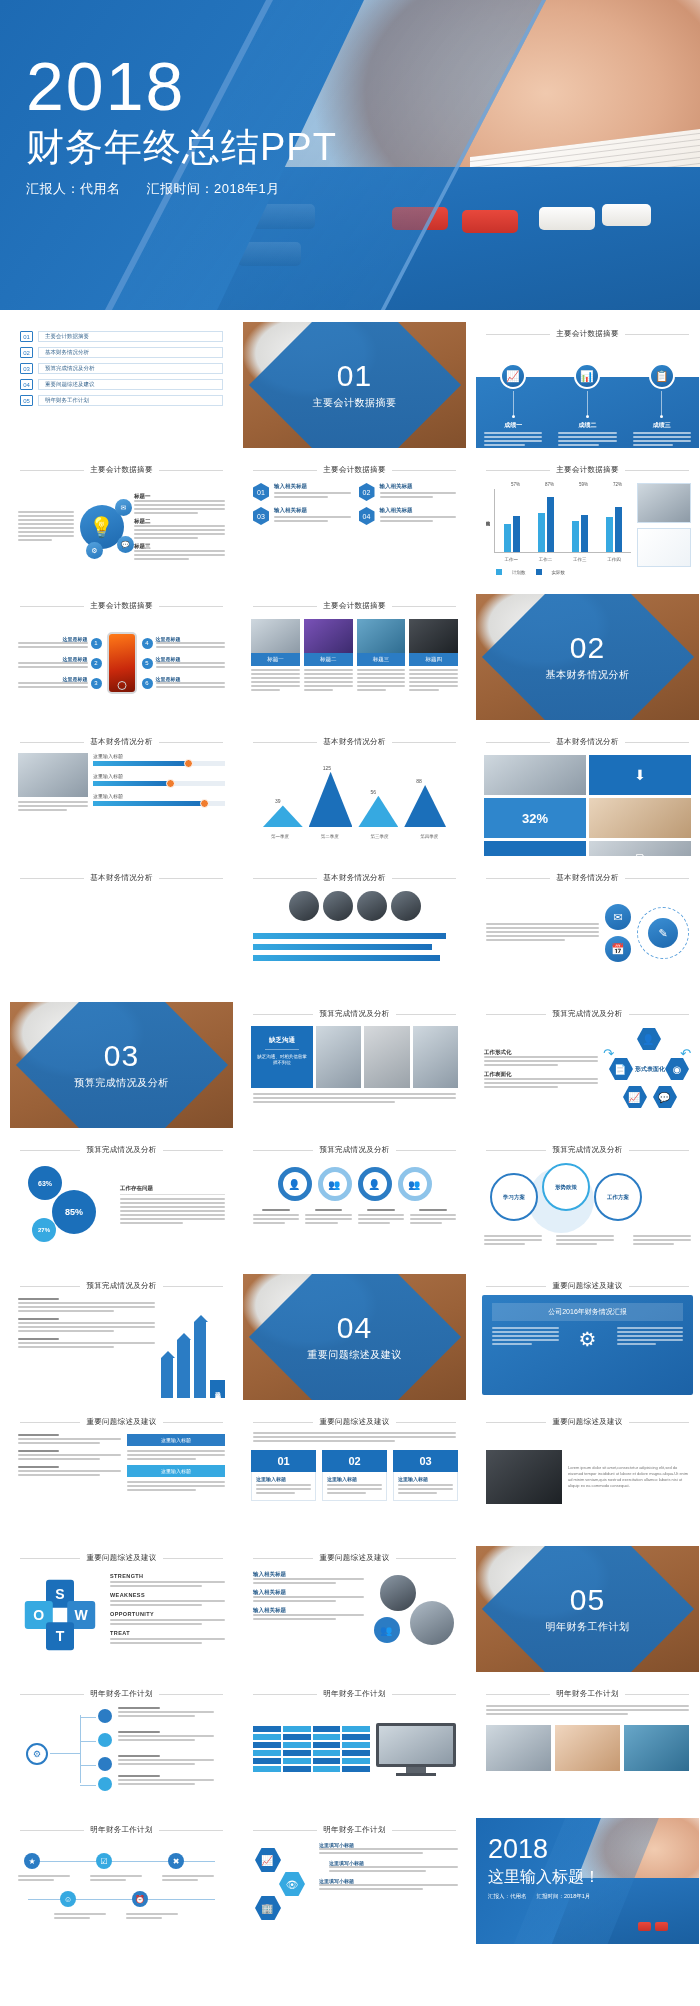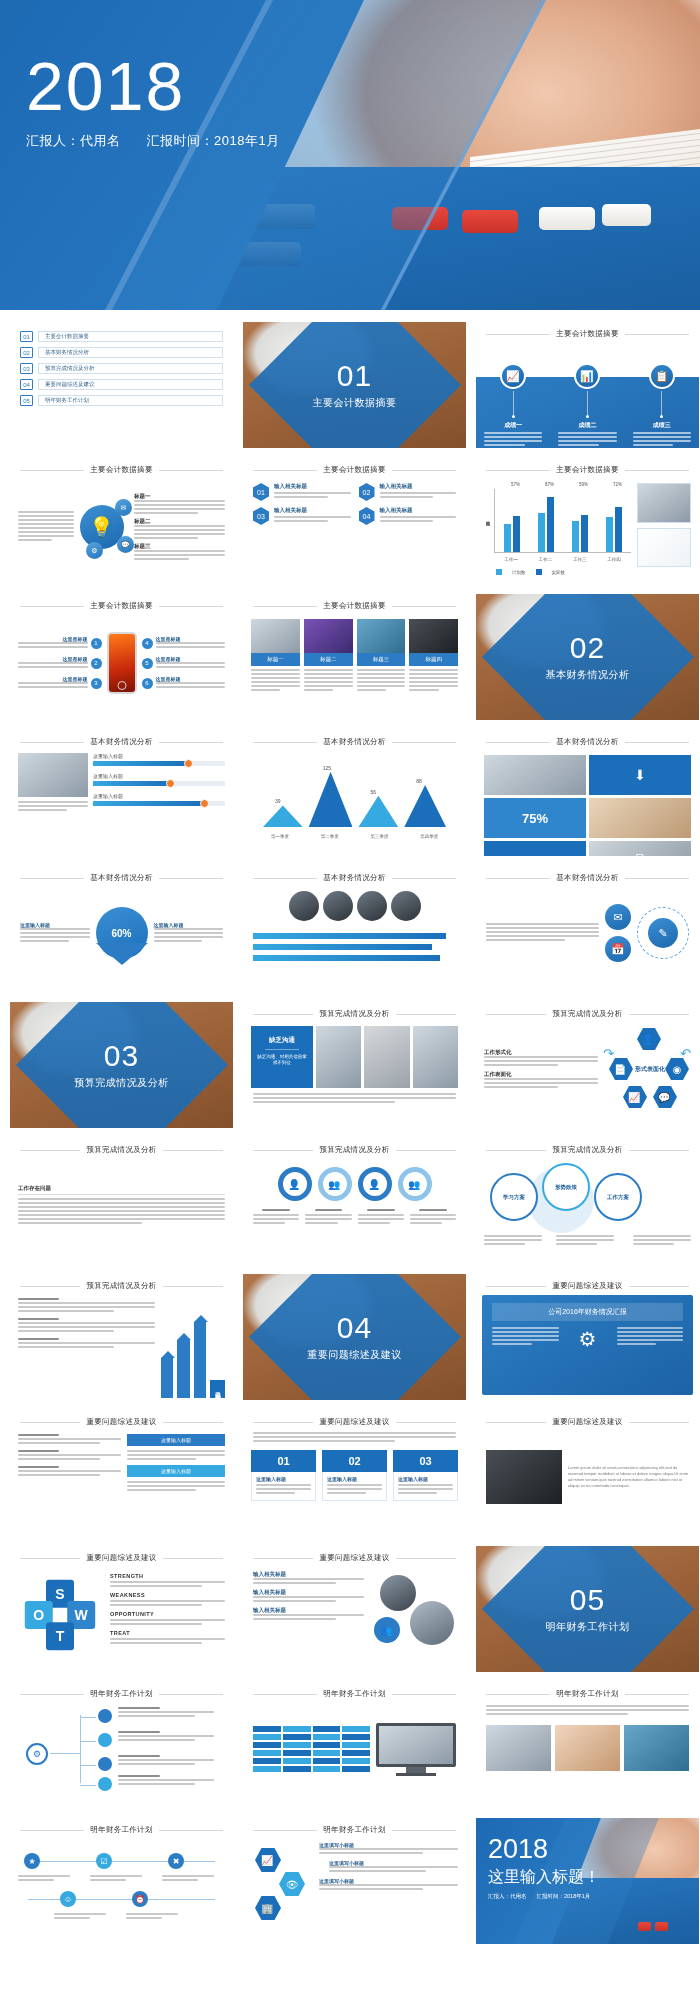--- a/index.html
+++ b/index.html
@@ -462,20 +462,21 @@
       <i class="key-white" style="left:77%;top:28%;width:8%;height:16%"></i>
       <i class="key-white" style="left:86%;top:26%;width:7%;height:15%"></i>
     </div>
   </div>
   <div class="hero-blue2"></div>
   <div class="hero-glass"></div>
   <div class="hero-glass-line"></div>
   <div class="hero-glass-line2"></div>
   <div class="hero-text">
     <div class="hero-year">2018</div>
+    <div class="hero-title">财务年终总结PPT</div>
     <div class="hero-meta">
       <span>汇报人：代用名</span>
       <span>汇报时间：2018年1月</span>
     </div>
   </div>
 </div>
 
 <div class="grid-wrap">
 
   <div class="srow">
@@ -913,58 +914,38 @@
     <div class="slide">
       <div class="shead">
         <span class="ln"></span>
         <span class="tx">基本财务情况分析</span>
         <span class="ln"></span>
       </div>
       <div class="box4">
         <div class="bx ph office"></div>
         <div class="bx b1">⬇</div>
         <div class="bx b4">
-          <span class="pc">75%</span>
+          <span class="pc">32%</span>
         </div>
         <div class="bx b3"></div>
         <div class="bx b1">
           <span class="pc">30%</span>
         </div>
         <div class="bx b2">🖨</div>
       </div>
     </div>
   </div>
 
   <div class="srow">
 
     <div class="slide">
       <div class="shead">
         <span class="ln"></span>
         <span class="tx">基本财务情况分析</span>
         <span class="ln"></span>
-      </div>
-      <div style="display:flex;align-items:center;gap:6px;padding:6px 10px;height:96px">
-        <div style="flex:1">
-          <div style="font-size:5px;color:#2b5f8e;font-weight:bold">这里输入标题</div>
-          <div class="tl"></div>
-            <div class="tl"></div>
-            <div class="tl"></div>
-            <div class="tl" style="width:70%"></div>
-        </div>
-        <div style="position:relative">
-          <div style="width:0;height:0;border-left:26px solid transparent;border-right:26px solid transparent;border-top:22px solid #2b7cc4;position:absolute;top:36px;left:0"></div>
-          <div class="pcirc" style="background:linear-gradient(160deg,#3b8fd4,#1b6fba);width:52px;height:52px">60%</div>
-        </div>
-        <div style="flex:1">
-          <div style="font-size:5px;color:#2b5f8e;font-weight:bold">这里输入标题</div>
-          <div class="tl"></div>
-            <div class="tl"></div>
-            <div class="tl"></div>
-            <div class="tl" style="width:70%"></div>
-        </div>
       </div>
     </div>
 
     <div class="slide">
       <div class="shead">
         <span class="ln"></span>
         <span class="tx">基本财务情况分析</span>
         <span class="ln"></span>
       </div>
       <div class="port">
@@ -1074,20 +1055,25 @@
 
   <div class="srow">
 
     <div class="slide">
       <div class="shead">
         <span class="ln"></span>
         <span class="tx">预算完成情况及分析</span>
         <span class="ln"></span>
       </div>
       <div style="display:flex;gap:6px;padding:5px 8px;align-items:center;height:96px">
+        <div style="position:relative;width:96px;height:82px">
+          <div class="gear" style="width:34px;height:34px;position:absolute;left:10px;top:2px;font-size:7px">63%</div>
+          <div class="gear" style="width:44px;height:44px;position:absolute;left:34px;top:26px;font-size:9px">85%</div>
+          <div class="gear" style="width:24px;height:24px;position:absolute;left:14px;top:54px;font-size:6px;background:#36a9e1">27%</div>
+        </div>
         <div style="flex:1">
           <div style="font-size:5.5px;color:#333;font-weight:bold;border-bottom:1px solid #ddd;padding-bottom:2px;margin-bottom:3px">工作存在问题</div>
           <div class="tl"></div>
             <div class="tl"></div>
             <div class="tl"></div>
             <div class="tl"></div>
             <div class="tl"></div>
             <div class="tl"></div>
             <div class="tl" style="width:60%"></div>
         </div>

